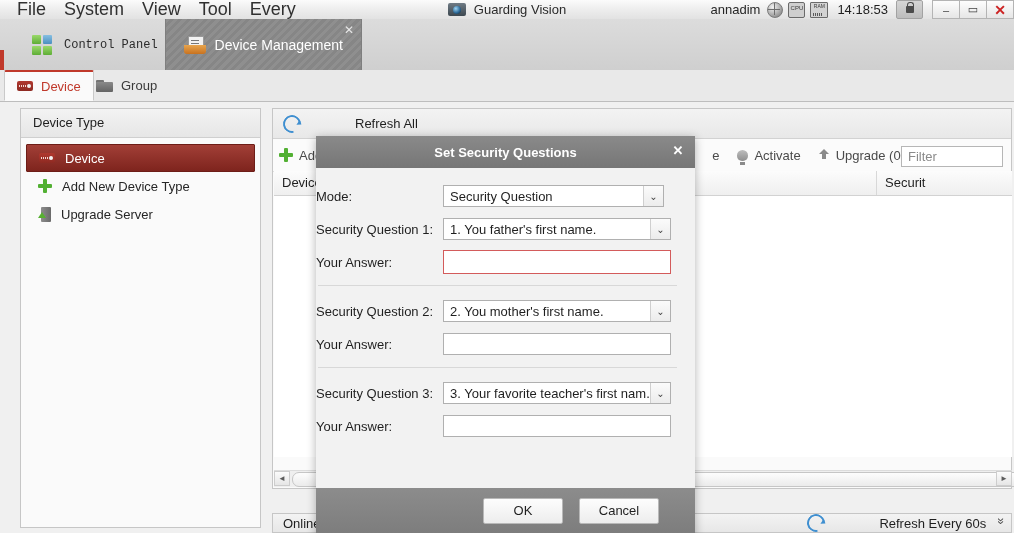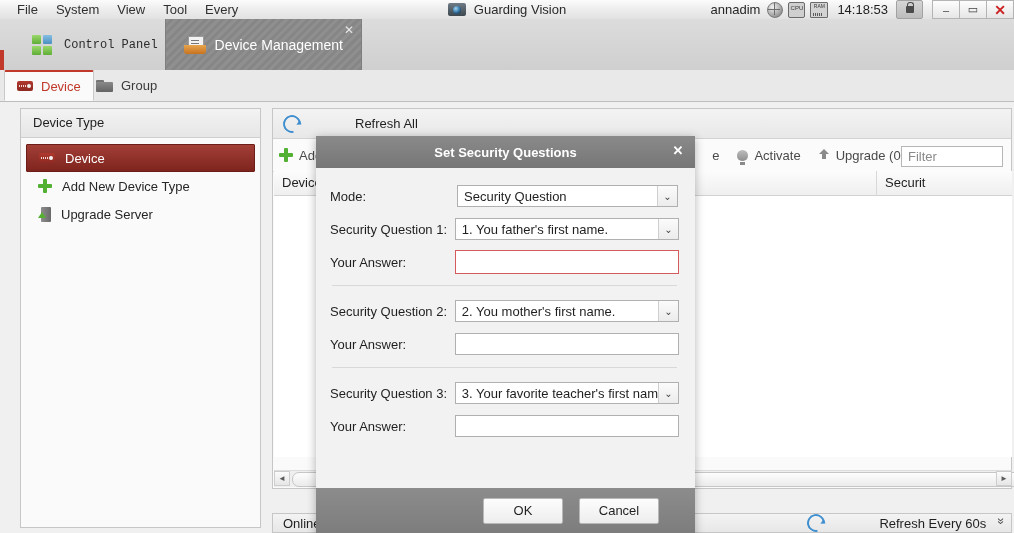--- a/index.html
+++ b/index.html
@@ -14,21 +14,21 @@
   #app { position: relative; width: 1014px; height: 533px; }
 
   
   .titlebar {
     position: absolute; left: 0; top: 0; width: 1014px; height: 19px;
     background: linear-gradient(to bottom, #fbfbfb 0%, #ececec 55%, #e2e2e2 100%);
     border-bottom: 1px solid #c8c8c8;
   }
   .menubar { position: absolute; left: 8px; top: 0; height: 19px; display: flex; align-items: center; }
   .menu-item {
-    padding: 0 9px; height: 19px; line-height: 19px; font-size: 13px; color: #303030;
+    padding: 0 9px; height: 19px; line-height: 19px; font-size: 18px; color: #303030;
     cursor: default;
   }
   .app-title-wrap {
     position: absolute; left: 0; top: 0; width: 1014px; height: 19px;
     display: flex; align-items: center; justify-content: center; pointer-events: none;
   }
   .app-title { font-size: 13px; color: #2a2a2a; margin-left: 8px; }
   .cam-icon {
     width: 18px; height: 13px; border-radius: 2px;
     background: linear-gradient(to bottom,#6f7b85,#3d4850);
@@ -288,21 +288,21 @@
   }
   .dlg-title {
     height: 32px; background: linear-gradient(to bottom,#8a8a8a,#767676);
     color: #ffffff; font-size: 13px; font-weight: bold;
     display: flex; align-items: center; justify-content: center; position: relative;
   }
   .dlg-close {
     position: absolute; right: 10px; top: 8px; width: 14px; height: 14px;
     color: #ffffff; font-size: 13px; line-height: 13px; text-align: center;
   }
-  .dlg-body { height: 320px; background: #f2f2f2; padding: 14px 16px 0 14px; box-sizing: border-box; }
+  .dlg-body { height: 320px; background: #f2f2f2; padding: 14px 16px 0 0; box-sizing: border-box; }
   .frow { display: flex; align-items: center; height: 28px; margin-bottom: 5px; }
   .frow .flabel { width: 127px; font-size: 13px; color: #1f1f1f; }
   .sel {
     height: 22px; border: 1px solid #b0b0b0; background: #ffffff; box-sizing: border-box;
     display: flex; align-items: center; position: relative;
   }
   .sel .selval {
     font-size: 13px; color: #1f1f1f; padding-left: 6px; white-space: nowrap; overflow: hidden;
   }
   .sel .arrowbox {

